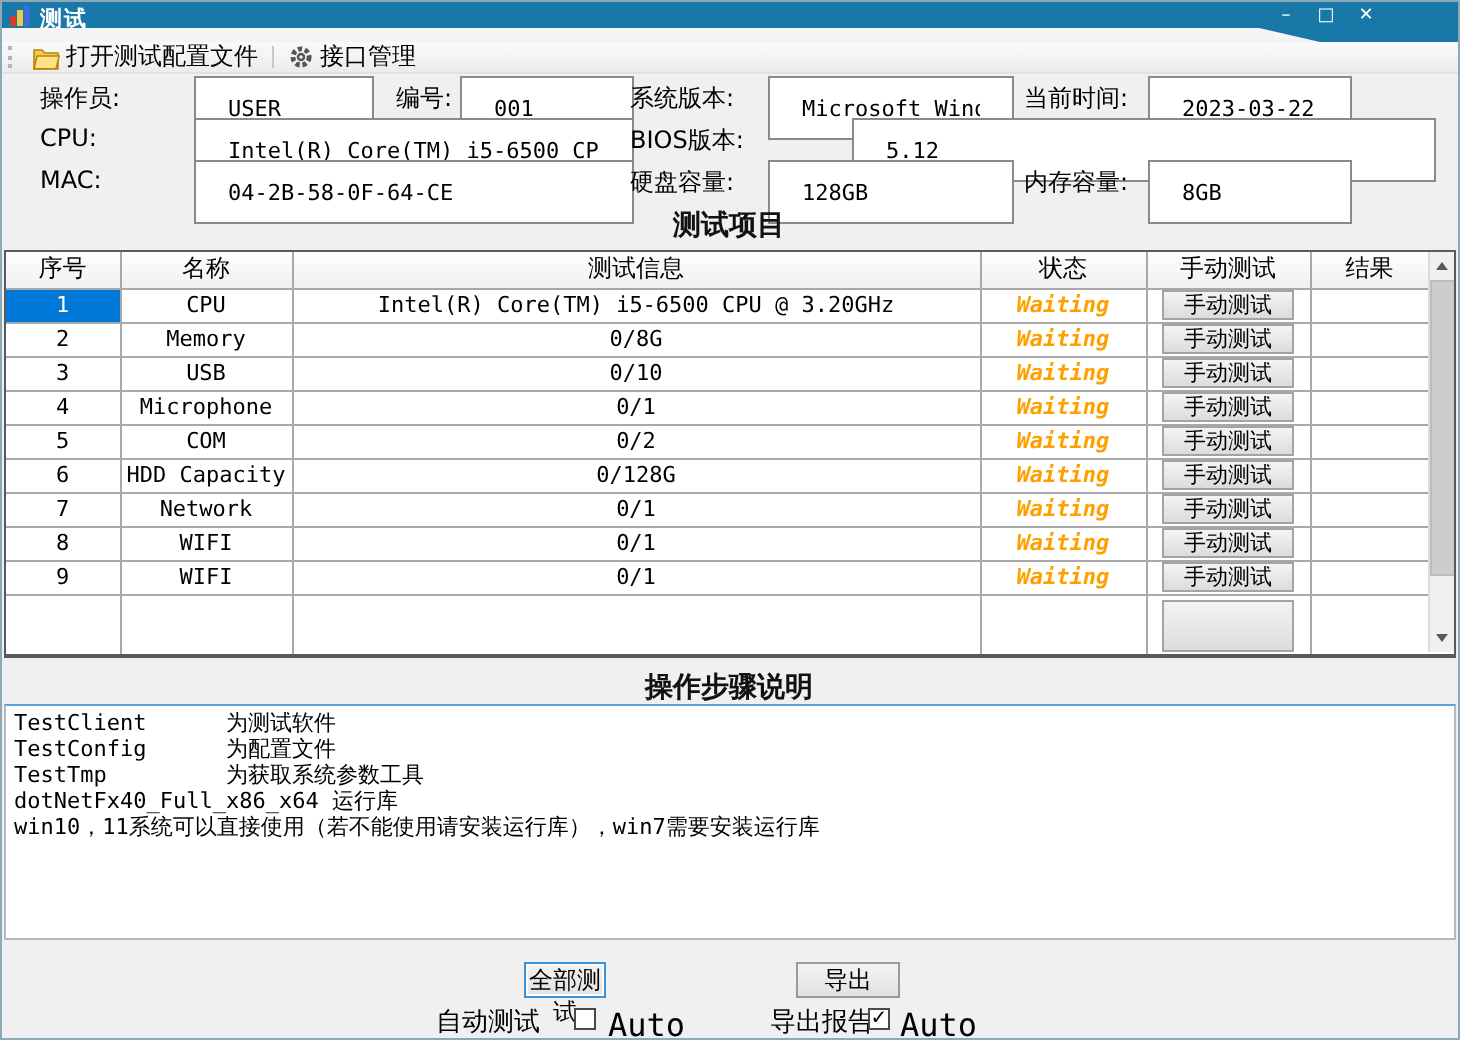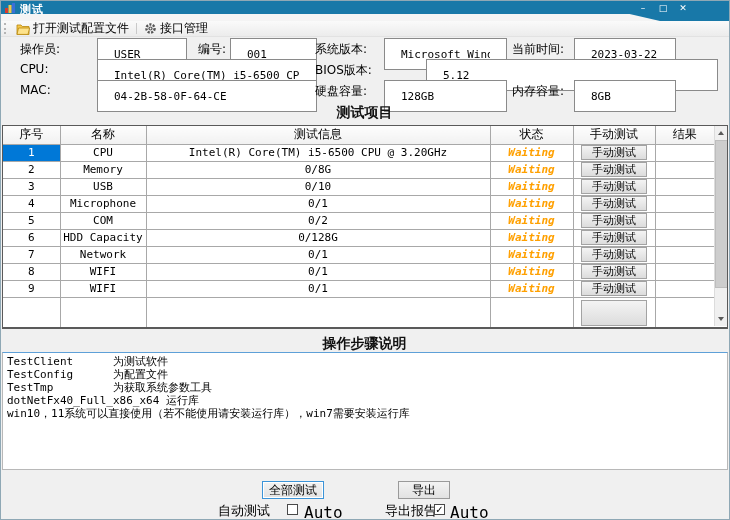--- a/index.html
+++ b/index.html
@@ -67,21 +67,21 @@
 
   
   .steps-box { position:absolute; left:2px; top:352px; width:726px; height:118px; background:#fff;
     border:1px solid #b8b8b8; border-top:1px solid #5ea0d8;
     font-family:"DejaVu Sans Mono","Liberation Mono",monospace; font-size:11px; line-height:13px;
     padding:2px 4px; white-space:pre; overflow:hidden; }
 
   
   .btn { position:absolute; text-align:center; font-size:12px;
     background:linear-gradient(#f3f3f3,#e2e2e2); border:1px solid #9a9a9a; }
-  .btn-test-all { left:262px; top:481px; width:62px; height:18px; line-height:16px;
+  .btn-test-all { left:262px; top:481px; width:41px; height:18px; line-height:16px;
     border:1px solid #3c94d8; box-shadow:inset 0 0 0 1px #ffffff; }
   .btn-export { left:398px; top:481px; width:52px; height:18px; line-height:16px; }
   .chk-label { position:absolute; font-size:13px; }
   .chk-box { position:absolute; width:11px; height:11px; border:1px solid #494949; background:#fff;
     font-size:10px; line-height:10px; text-align:center; font-weight:bold; color:#000; }
   .chk-auto { position:absolute; font-family:"DejaVu Sans Mono","Liberation Mono",monospace; font-size:16px; }
 </style>
 </head>
 <body>
 

